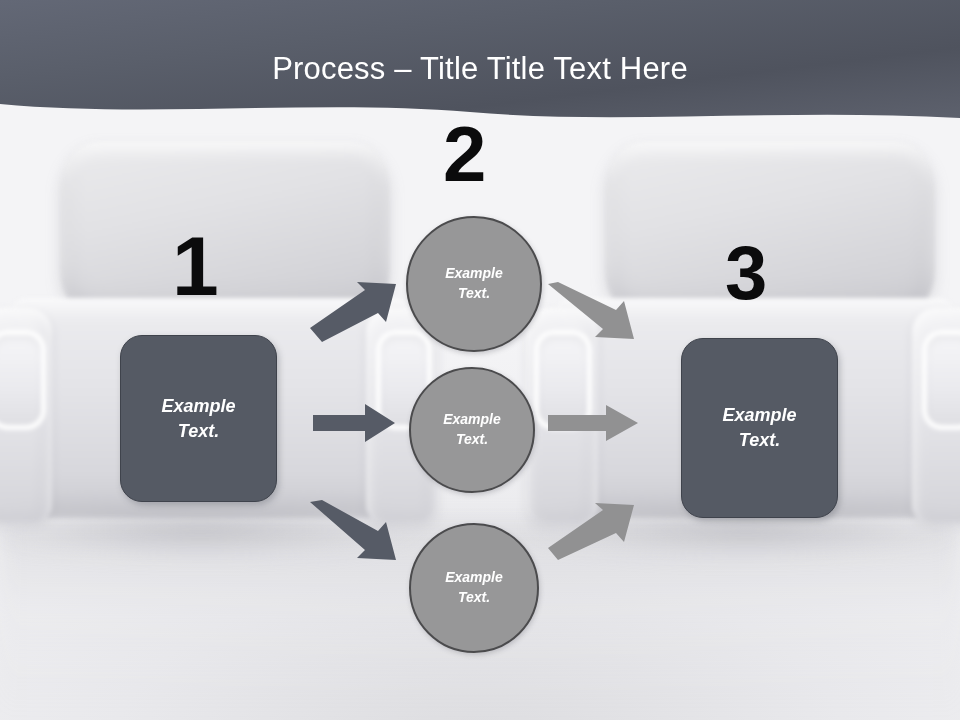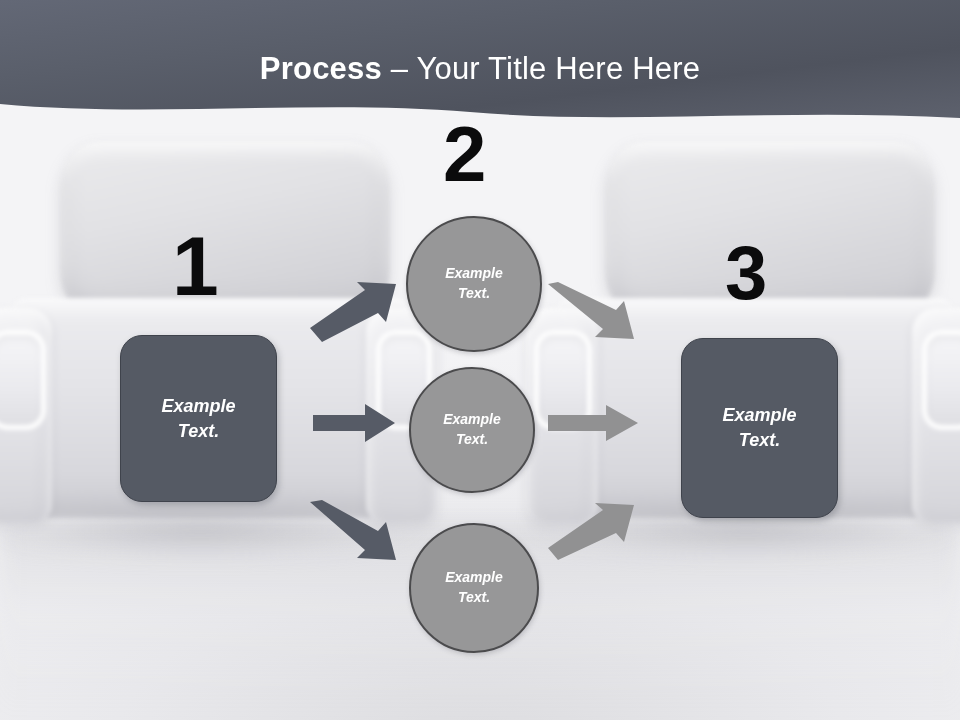--- a/index.html
+++ b/index.html
@@ -89,21 +89,21 @@
     position: absolute;
     left: 0; right: 0;
     top: 51px;
     text-align: center;
     font-size: 31px;
     color: #ffffff;
     letter-spacing: 0.2px;
     white-space: nowrap;
     z-index: 4;
   }
-  .header-title .strong { font-weight: bold; }
+  .header-title .strong { font-weight: normal; }
   .header-title .light  { font-weight: normal; }
 
   
   .numeral {
     position: absolute;
     font-weight: bold;
     color: #0b0b0c;
     line-height: 1;
     z-index: 6;
   }
@@ -182,21 +182,21 @@
         <stop offset="0%" stop-color="#636876"></stop>
         <stop offset="32%" stop-color="#5a5f6b"></stop>
         <stop offset="70%" stop-color="#4f535e"></stop>
         <stop offset="100%" stop-color="#5d616d"></stop>
       </linearGradient>
     </defs>
     <path d="M0,0 L960,0 L960,118 C780,108 620,125 470,112 C320,99 150,118 0,104 Z" fill="url(#bandGrad)"></path>
   </svg>
 
   <div class="header-title">
-    <span class="strong">Process</span><span class="light"> – Your Title Here Here</span>
+    <span class="strong">Process</span><span class="light"> – Title Title Text Here</span>
   </div>
 
   <div class="numeral" style="left:172px; top:224px; font-size:84px;">1</div>
   <div class="numeral" style="left:443px; top:115px; font-size:78px;">2</div>
   <div class="numeral" style="left:725px; top:235px; font-size:76px;">3</div>
 
   <svg class="arrow-svg" style="left:310px; top:282px; width:96px; height:62px;" viewBox="0 0 96 62">
     <path d="M0,46 L55,8 L47,0 L86,2 L76,40 L68,31 L12,60 Z" fill="#565b66"></path>
   </svg>
 

